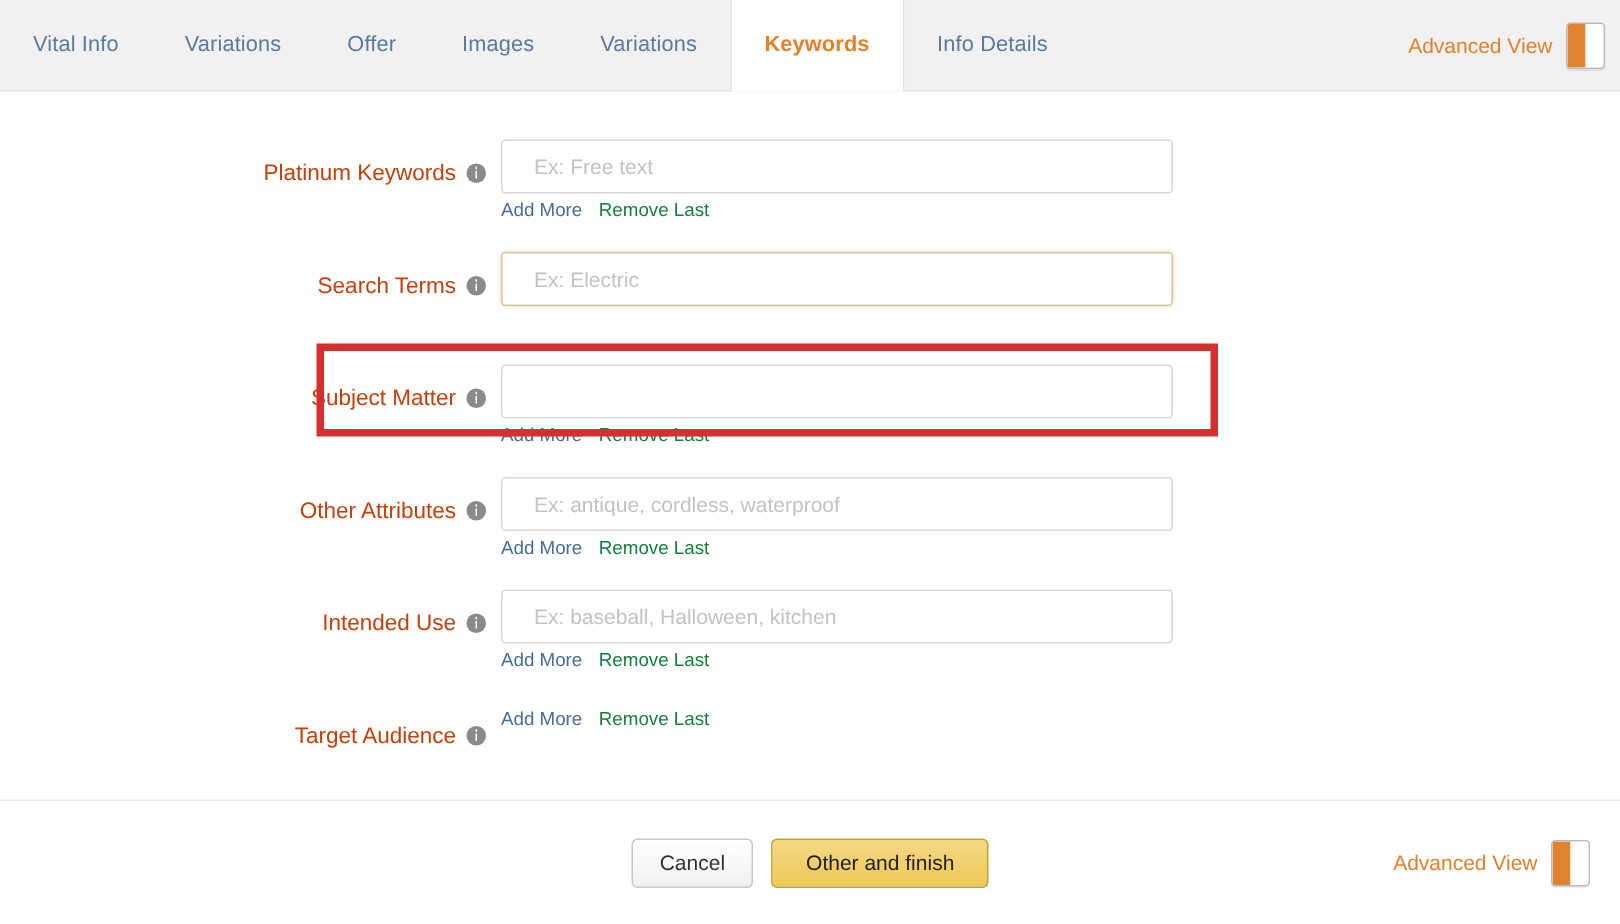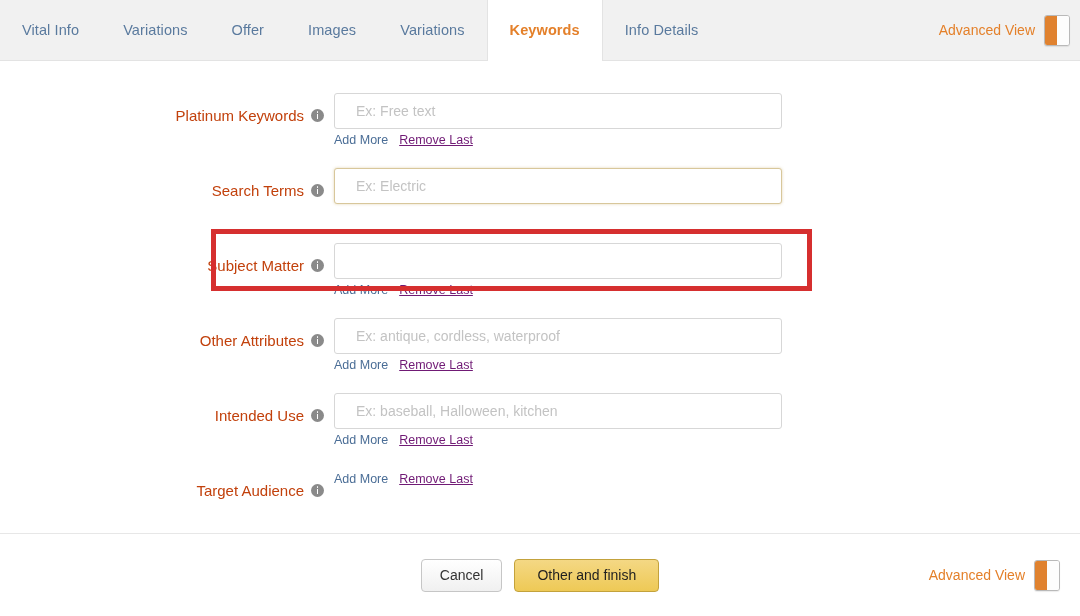--- a/index.html
+++ b/index.html
@@ -133,21 +133,21 @@
     border: 1px solid #d8c79b;
     box-shadow: 0 0 3px rgba(216,199,155,.75);
   }
   .links {
     margin-top: 4px;
     font-size: 12.5px;
     display: flex;
     gap: 11px;
   }
   .links .add-more { color: #4a6d96; cursor: pointer; }
-  .links .remove-last { color: #701a75; cursor: pointer; text-decoration: underline; }
+  .links .remove-last { color: #15803d; cursor: pointer; }
 
   
   .highlight-box {
     position: absolute;
     left: 211px;
     top: 168px;
     width: 601px;
     height: 62px;
     border: 5px solid #d62f2f;
     pointer-events: none;

